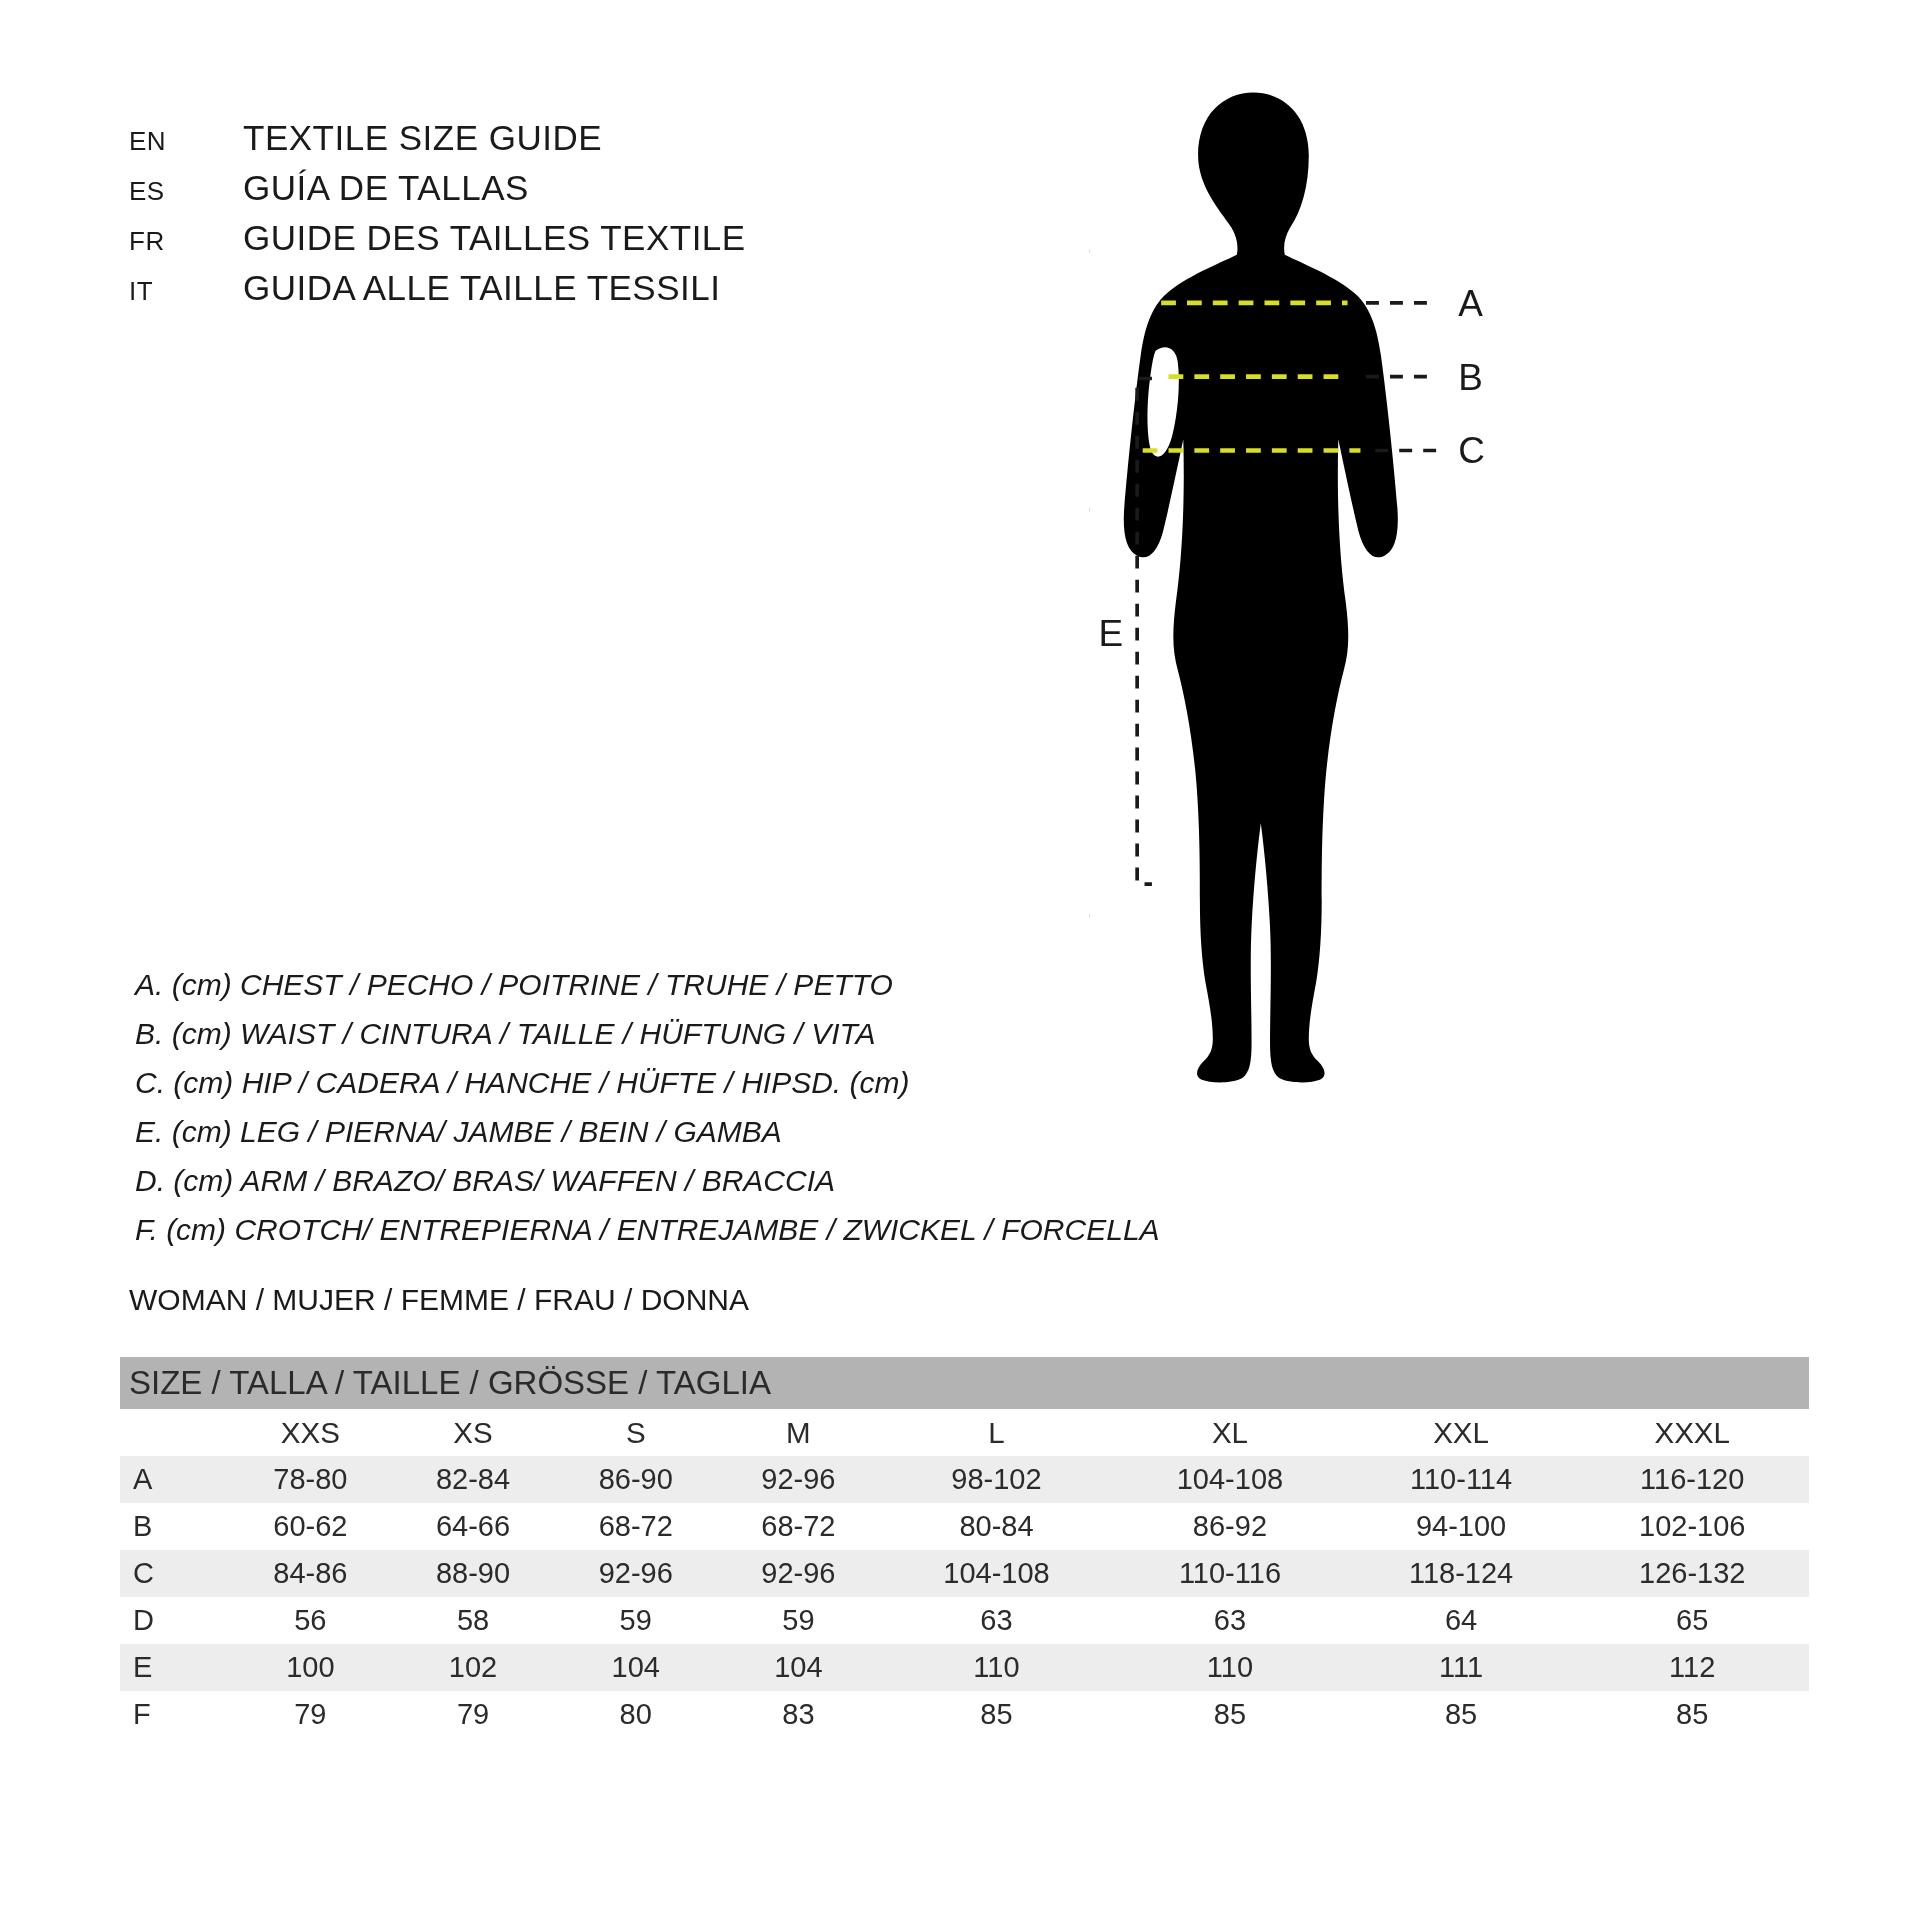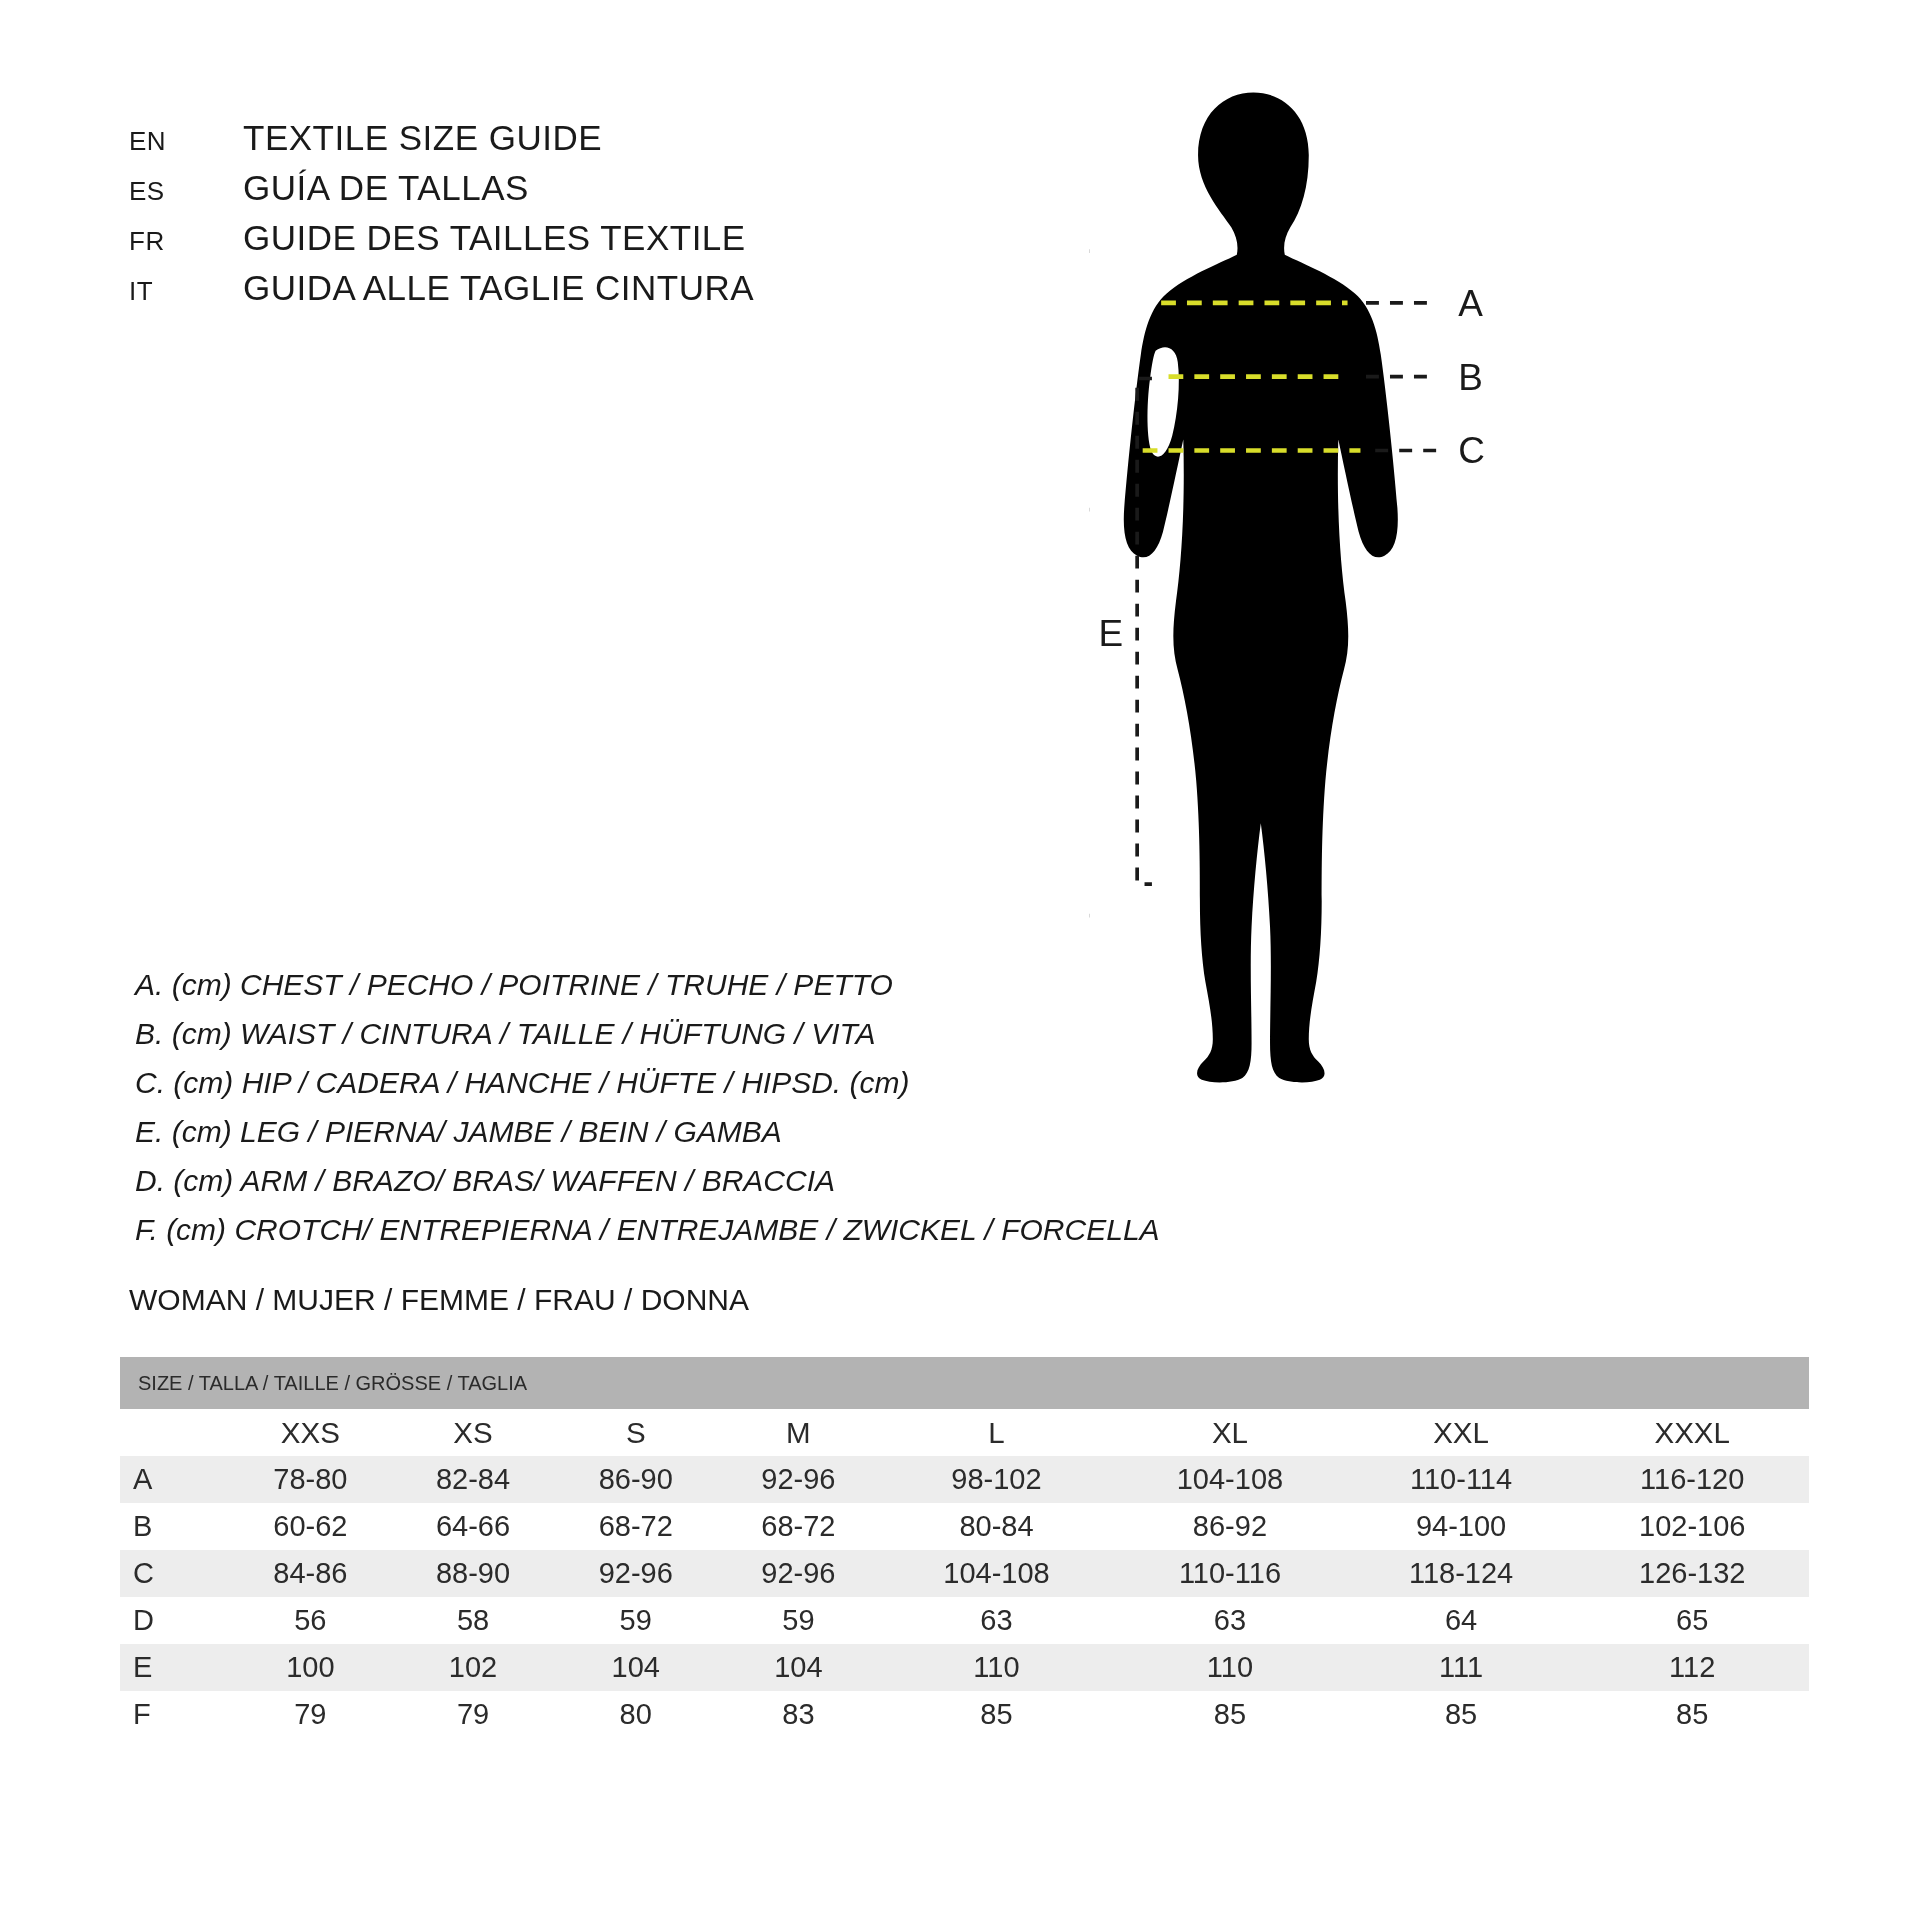--- a/index.html
+++ b/index.html
@@ -85,22 +85,22 @@
   #size-table td, #size-table th {
     padding: 0;
     height: 47px;
     text-align: center;
     font-weight: normal;
     color: #2b2b2b;
   }
   #size-table .hdr-band td {
     background: #b3b3b3;
     text-align: left;
-    padding-left: 18px;
-    font-size: 20px;
+    padding-left: 9px;
+    font-size: 33px;
     height: 52px;
     color: #2b2b2b;
   }
   #size-table tr.stripe td {
     background: #ededed;
   }
   #size-table td.rowlab {
     width: 96px;
     text-align: left;
     padding-left: 13px;
@@ -120,21 +120,21 @@
   <div class="title-row">
     <span class="title-lang">ES</span>
     <span class="title-text">GUÍA DE TALLAS</span>
   </div>
   <div class="title-row">
     <span class="title-lang">FR</span>
     <span class="title-text">GUIDE DES TAILLES TEXTILE</span>
   </div>
   <div class="title-row">
     <span class="title-lang">IT</span>
-    <span class="title-text">GUIDA ALLE TAGLIE CINTURA</span>
+    <span class="title-text">GUIDA ALLE TAILLE TESSILI</span>
   </div>
 </div>
 
 <div id="figure-area">
   <svg width="757" height="1135" viewBox="0 0 820 1230" xmlns="http://www.w3.org/2000/svg">
 
     <g>
       <path fill="#000000" d="
         M 118 88
         C 118 44, 146 20, 178 20

